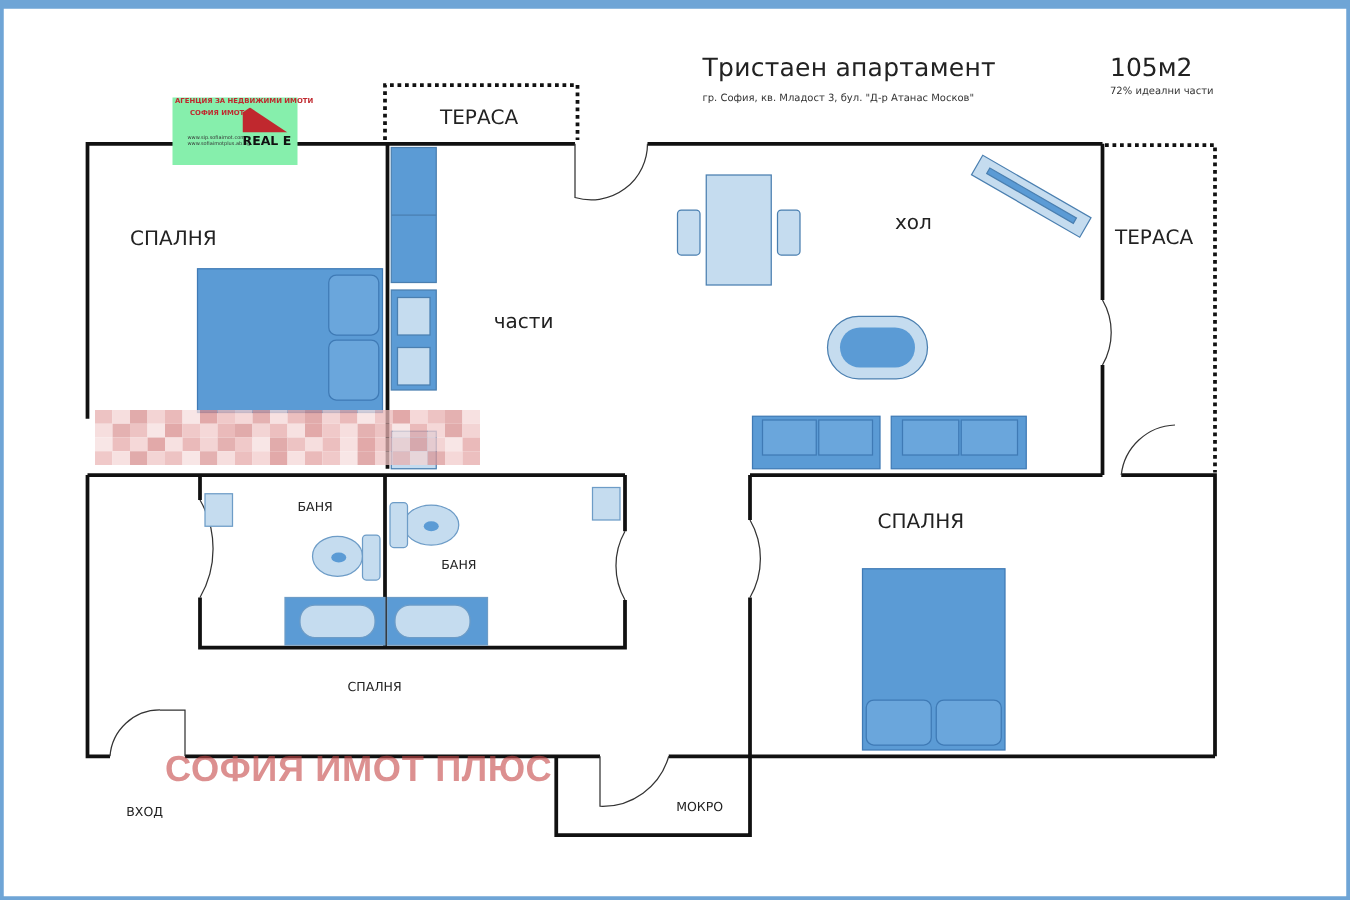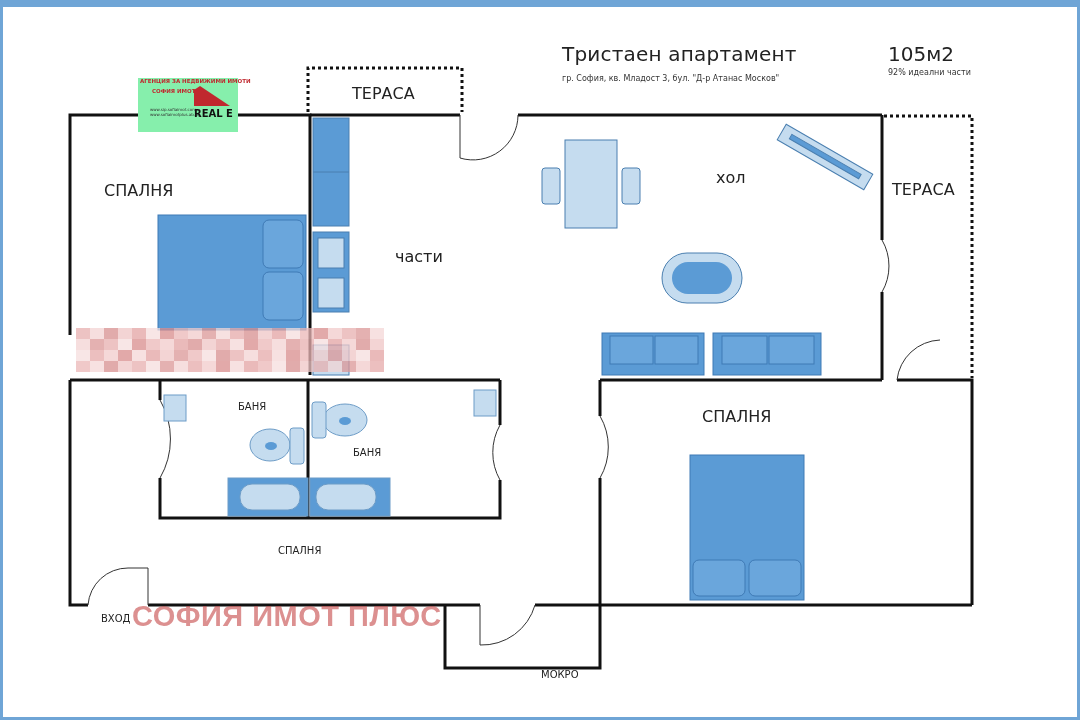--- a/index.html
+++ b/index.html
@@ -24,21 +24,21 @@
   .pix span{width:14px;height:11px;}
 </style>
 </head>
 <body>
 
 <div class="frame"></div>
 
 <div class="hdr-title">Тристаен апартамент</div>
 <div class="hdr-addr">гр. София, кв. Младост 3, бул. "Д-р Атанас Москов"</div>
 <div class="hdr-area">105м2</div>
-<div class="hdr-share">92% идеални части</div>
+<div class="hdr-share">72% идеални части</div>
 
 <svg width="1080" height="720">
   <g fill="none" stroke="#111" stroke-width="3">
 
     <polyline points="70,335 70,115 310,115 310,375"></polyline>
     <line x1="310" y1="115" x2="460" y2="115"></line>
     <line x1="518" y1="115" x2="882" y2="115"></line>
     <polyline points="882,115 882,240"></polyline>
     <polyline points="882,292 882,380"></polyline>
     <polyline points="70,380 70,605 88,605"></polyline>
@@ -240,16 +240,16 @@
 
 <div class="lbl lbl-lg" style="left:352px;top:84px;">ТЕРАСА</div>
 <div class="lbl lbl-lg" style="left:892px;top:180px;">ТЕРАСА</div>
 <div class="lbl lbl-lg" style="left:104px;top:181px;">СПАЛНЯ</div>
 <div class="lbl lbl-lg" style="left:395px;top:247px;">части</div>
 <div class="lbl lbl-lg" style="left:716px;top:168px;">хол</div>
 <div class="lbl lbl-sm" style="left:238px;top:401px;">БАНЯ</div>
 <div class="lbl lbl-sm" style="left:353px;top:447px;">БАНЯ</div>
 <div class="lbl lbl-lg" style="left:702px;top:407px;">СПАЛНЯ</div>
 <div class="lbl lbl-sm" style="left:278px;top:545px;">СПАЛНЯ</div>
-<div class="lbl lbl-sm" style="left:101px;top:613px;">ВХОД</div>
-<div class="lbl lbl-sm" style="left:541px;top:669px;">МОКРО</div>
+<div class="lbl lbl-sm" style="left:101px;top:645px;">ВХОД</div>
+<div class="lbl lbl-sm" style="left:541px;top:641px;">МОКРО</div>
 
 <div class="watermark">СОФИЯ ИМОТ ПЛЮС</div>
 
 </body></html>

